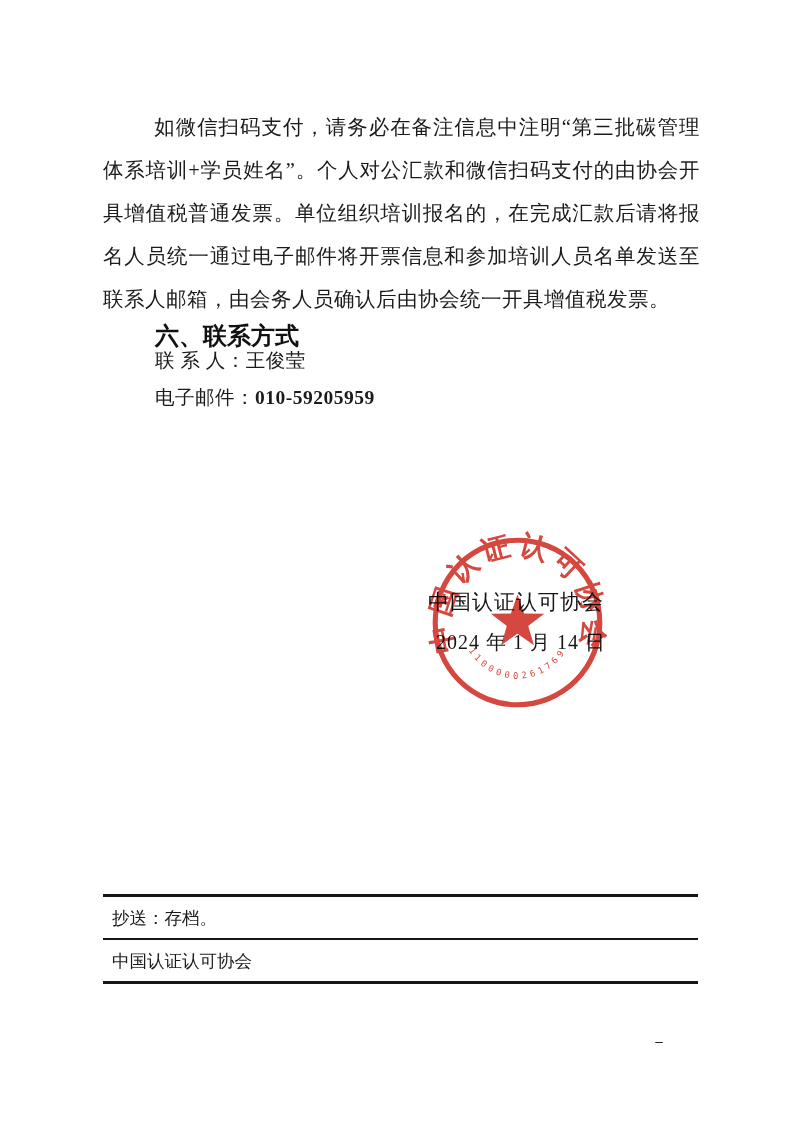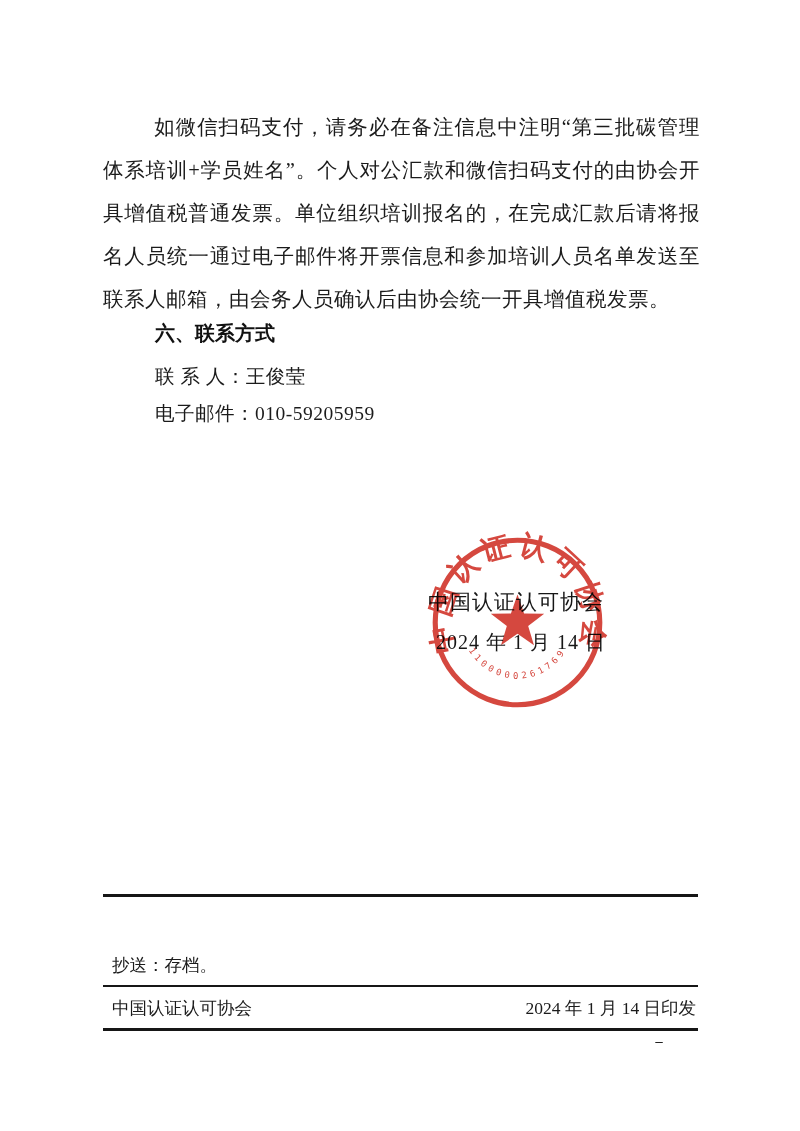--- a/index.html
+++ b/index.html
@@ -18,36 +18,36 @@
     text-align:justify; text-justify:inter-ideograph;
     text-indent:2.5em;
     letter-spacing:0.5px;
     color:#1b1b1b;
   }
   .section-heading {
     position:absolute;
     left:155px; top:320px;
     font-family:"Liberation Sans","DejaVu Sans",sans-serif;
     font-weight:bold;
-    font-size:20px;
+    font-size:24px;
     color:#111;
   }
   .contact-block {
     position:absolute;
-    left:155px; top:358px;
+    left:155px; top:342px;
   }
   .contact-line {
     font-size:19.5px;
     line-height:37px;
     height:37px;
     letter-spacing:0.5px;
     color:#1b1b1b;
     white-space:pre;
   }
-  .contact-line .mono-val { font-family:"Liberation Serif","DejaVu Serif",serif; }
+  .contact-line .mono-val { font-family:"Liberation Serif","DejaVu Serif",serif;font-weight:bold; }
   .signature-org {
     position:absolute;
     left:428px; top:588px;
     font-size:21px; letter-spacing:1px;
     color:#161616;
     z-index:1;
   }
   .signature-date {
     position:absolute;
     left:436px; top:629px;
@@ -65,21 +65,21 @@
   }
   .footer {
     position:absolute;
     left:103px; top:894px; width:595px;
   }
   .footer-rule {
     width:100%; height:2.6px; background:#161616; border:0;
   }
   .footer-cc {
     padding:9px 0 8px 9px;
-    font-size:17.5px; color:#1b1b1b;margin-top:47px;
+    font-size:17.5px; color:#1b1b1b;
   }
   .footer-row {
     display:flex; justify-content:space-between; align-items:center;
     padding:9px 2px 8px 9px;
     font-size:17.5px; color:#1b1b1b;
   }
   .page-number {
     position:absolute;
     left:600px; top:1038px; width:120px;
     text-align:center;
@@ -121,20 +121,19 @@
       <textPath href="#sealBottomArc" startOffset="50%">1100000261769</textPath>
     </text>
   </svg>
 
   <div class="footer">
     <div class="footer-rule"></div>
     <div class="footer-cc">抄送：存档。</div>
     <div class="footer-rule"></div>
     <div class="footer-row">
       <span>中国认证认可协会</span>
-      <span>2024 年 1 月 14 日印发</span>
     </div>
     <div class="footer-rule"></div>
   </div>
 
   <div class="page-number">—  5  —</div>
 
 </div>
 
 </body></html>

